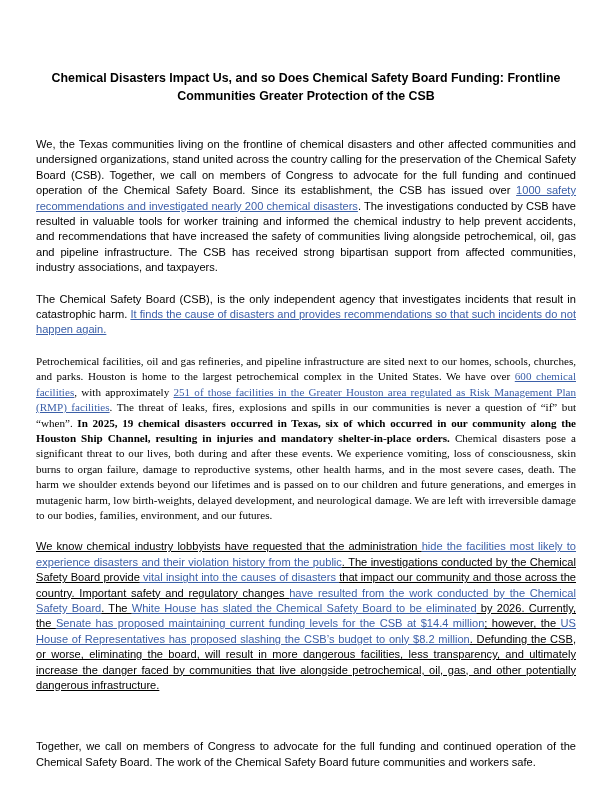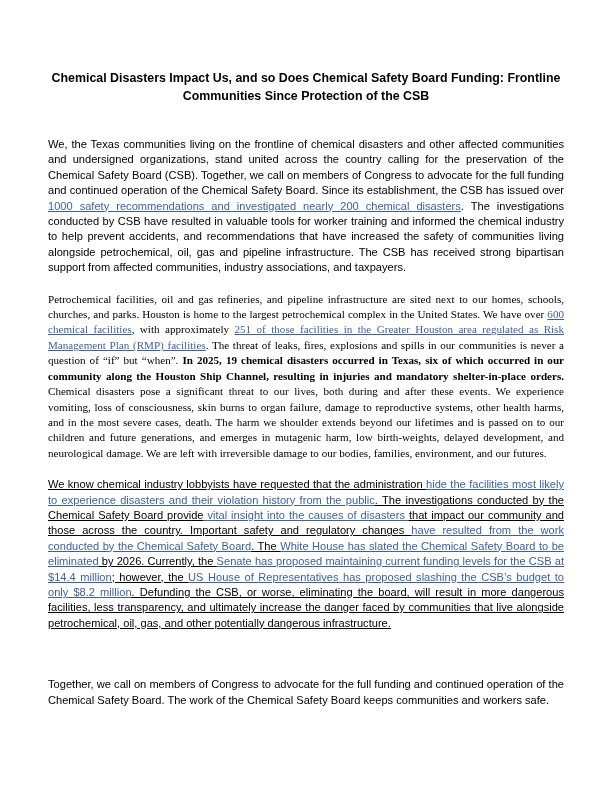--- a/index.html
+++ b/index.html
@@ -7,37 +7,38 @@
     .page {
       position: absolute; left: 36px; top: 70px; width: 540px;
       font-family: "Liberation Sans", sans-serif; color: #000;
     }
     .title {
       font-weight: bold; font-size: 12.4px; line-height: 17.5px;
       text-align: center; margin: 0 14px 0 14px;
     }
     .para {
       font-size: 11.1px; line-height: 15.4px; text-align: justify;
-      margin: 12px;
+      margin: 0;
     }
     .p1 { margin-top: 32px; }
     .p2 { margin-top: 16px; }
     .p3 { margin-top: 16px; font-family: Liberation Serif, serif; }
     .p4 { margin-top: 16px; text-decoration: underline; }
     .p5 { margin-top: 46px; }
     a.lnk { color: #3b5fa8; text-decoration: underline; text-decoration-color: #3b5fa8; }
     b { font-weight: bold; }
   </style>
 </head>
 <body>
 
 <div class="page">
-  <div class="title">Chemical Disasters Impact Us, and so Does Chemical Safety Board Funding: Frontline Communities Since Protection of the CSB</div>
+  <div class="title">Chemical Disasters Impact Us, and so Does Chemical Safety Board Funding: Frontline Communities Greater Protection of the CSB</div>
 
   <p class="para p1"><span>We, the Texas communities living on the frontline of chemical disasters and other affected communities and undersigned organizations, stand united across the country calling for the preservation of the Chemical Safety Board (CSB). Together, we call on members of Congress to advocate for the full funding and continued operation of the Chemical Safety Board. Since its establishment, the CSB has issued over </span><a class="lnk">1000 safety recommendations and investigated nearly 200 chemical disasters</a><span>.  The investigations conducted by CSB have resulted in valuable tools for worker training and informed the chemical industry to help prevent accidents, and recommendations that have increased the safety of communities living alongside petrochemical, oil, gas and pipeline infrastructure. The CSB has received strong bipartisan support from affected communities, industry associations, and taxpayers.</span></p>
 
+  <p class="para p2"><span>The Chemical Safety Board (CSB), is the only independent agency that investigates incidents that result in catastrophic harm. </span><a class="lnk">It finds the cause of disasters and provides recommendations so that such incidents do not happen again.</a></p>
 
   <p class="para p3"><span>Petrochemical facilities, oil and gas refineries, and pipeline infrastructure are sited next to our homes, schools, churches, and parks. Houston is home to the largest petrochemical complex in the United States. We have over </span><a class="lnk">600 chemical facilities</a><span>, with approximately </span><a class="lnk">251 of those facilities in the Greater Houston area regulated as Risk Management Plan (RMP) facilities</a><span>.  The threat of leaks, fires, explosions and spills in our communities is never a question of “if” but “when”. </span><b>In 2025, 19 chemical disasters occurred in Texas, six of which occurred in our community along the Houston Ship Channel, resulting in injuries and mandatory shelter-in-place orders.</b><span> Chemical disasters pose a significant threat to our lives, both during and after these events. We experience vomiting, loss of consciousness, skin burns to organ failure, damage to reproductive systems, other health harms, and in the most severe cases, death. The harm we shoulder extends beyond our lifetimes and is passed on to our children and future generations, and emerges in mutagenic harm, low birth-weights, delayed development, and neurological damage. We are left with irreversible damage to our bodies, families, environment, and our futures.</span></p>
 
   <p class="para p4"><span>We know chemical industry lobbyists have requested that the administration </span><a class="lnk">hide the facilities most likely to experience disasters and their violation history from the public</a><span>. The investigations conducted by the Chemical Safety Board provide</span><a class="lnk"> vital insight into the causes of disasters </a><span>that impact our community and those across the country. Important safety and regulatory changes </span><a class="lnk">have resulted from the work conducted by the Chemical Safety Board</a><span>. The </span><a class="lnk">White House has slated the Chemical Safety Board to be eliminated</a><span> by 2026.  Currently, the </span><a class="lnk">Senate has proposed maintaining current funding levels for the CSB at $14.4 million</a><span>; however, the </span><a class="lnk">US House of Representatives has proposed slashing the CSB’s budget to only $8.2 million</a><span>. Defunding the CSB, or worse, eliminating the board, will result in more dangerous facilities, less transparency, and ultimately increase the danger faced by communities that live alongside petrochemical, oil, gas, and other potentially dangerous infrastructure.</span></p>
 
-  <p class="para p5"><span>Together, we call on members of Congress to advocate for the full funding and continued operation of the Chemical Safety Board. The work of the Chemical Safety Board keeps communities and workers safe.</span></p>
+  <p class="para p5"><span>Together, we call on members of Congress to advocate for the full funding and continued operation of the Chemical Safety Board. The work of the Chemical Safety Board future communities and workers safe.</span></p>
 </div>
 
 </body></html>

